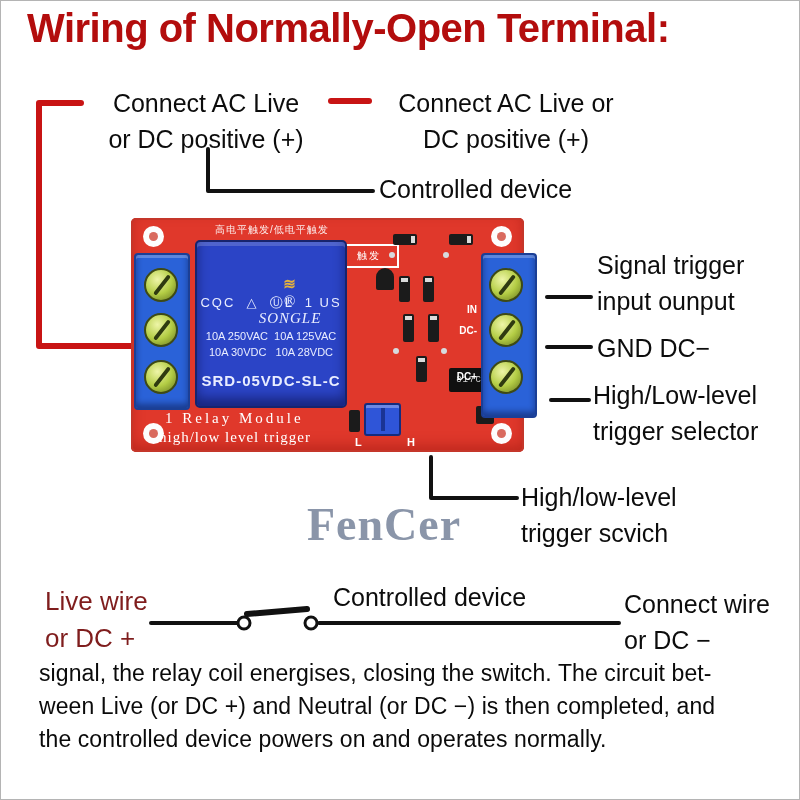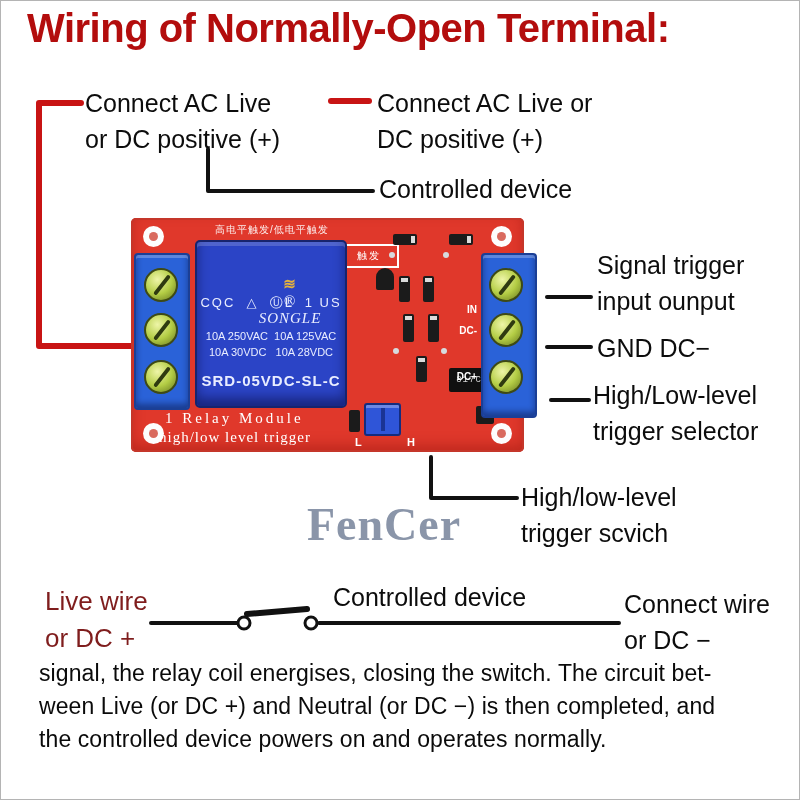--- a/index.html
+++ b/index.html
@@ -3,21 +3,21 @@
 <meta charset="utf-8">
 <style>
   * { margin:0; padding:0; box-sizing:border-box; }
   html,body { background:#ffffff; }
   body { font-family:"Liberation Sans", sans-serif; }
   #page { position:relative; width:800px; height:800px; background:#fff; border:1px solid #b4b4b4; overflow:hidden; }
 
   #title { position:absolute; left:26px; top:5px; font-size:40px; font-weight:800; color:#b30d0d; letter-spacing:-0.5px; }
 
   .lbl { position:absolute; color:#0c0c0c; font-size:25px; line-height:1.44; }
-  .lbl.center { }
+  .lbl.center { text-align:center; }
   .red { color:#7f1d1d; }
 
   #wires { position:absolute; left:0; top:0; width:800px; height:800px; pointer-events:none; }
 
   
   #module { position:absolute; left:130px; top:217px; width:393px; height:234px;
             background:#e0382b; border-radius:5px;
             box-shadow: inset 0 0 0 2px #c5362a, inset 0 -6px 14px rgba(120,10,0,.35); padding-left: 38px; }
   .hole { position:absolute; width:21px; height:21px; border-radius:50%; background:#fdfdfd; }
   .hole::after { content:""; position:absolute; left:6px; top:6px; width:9px; height:9px; border-radius:50%; background:#d96a5e; }

